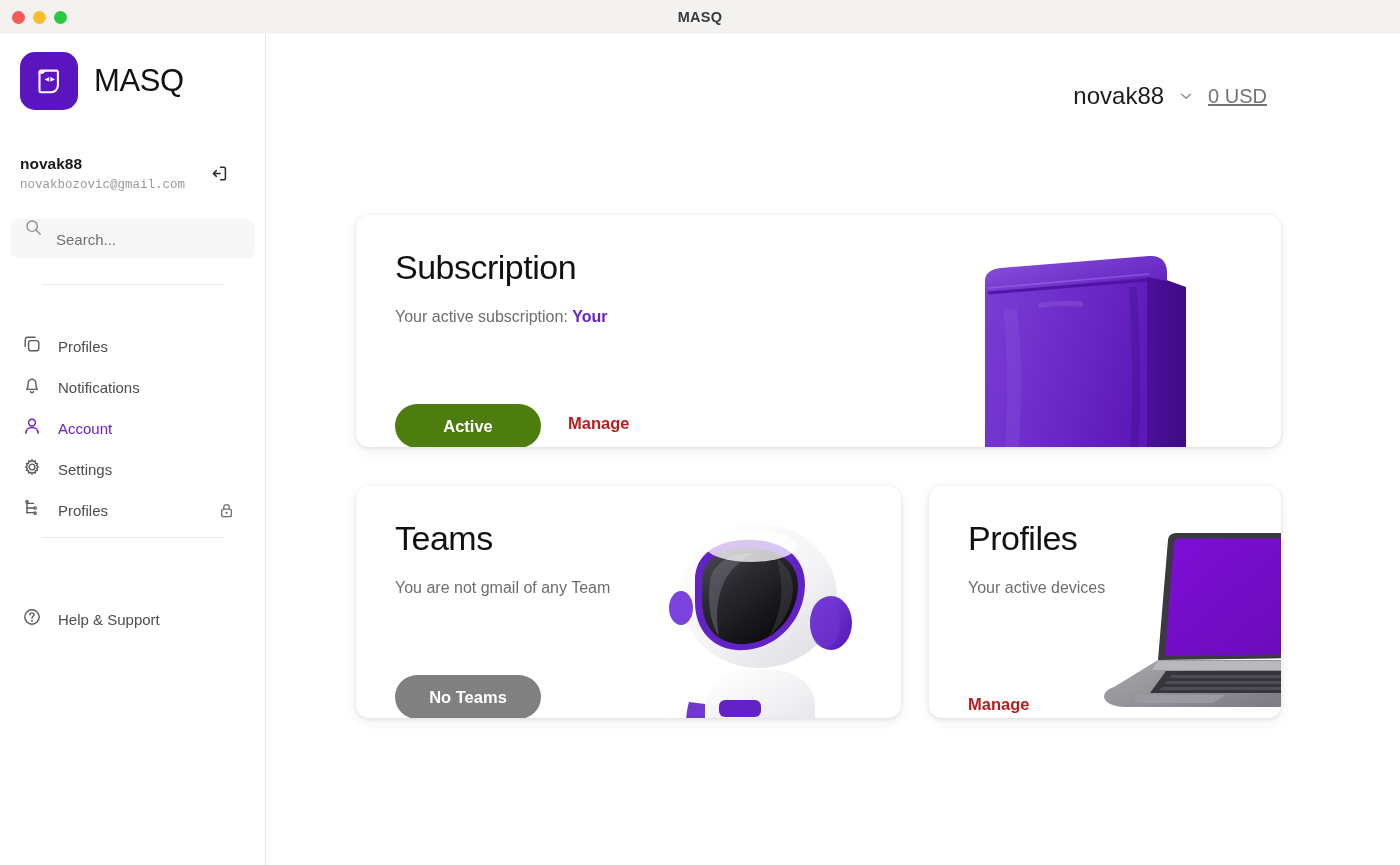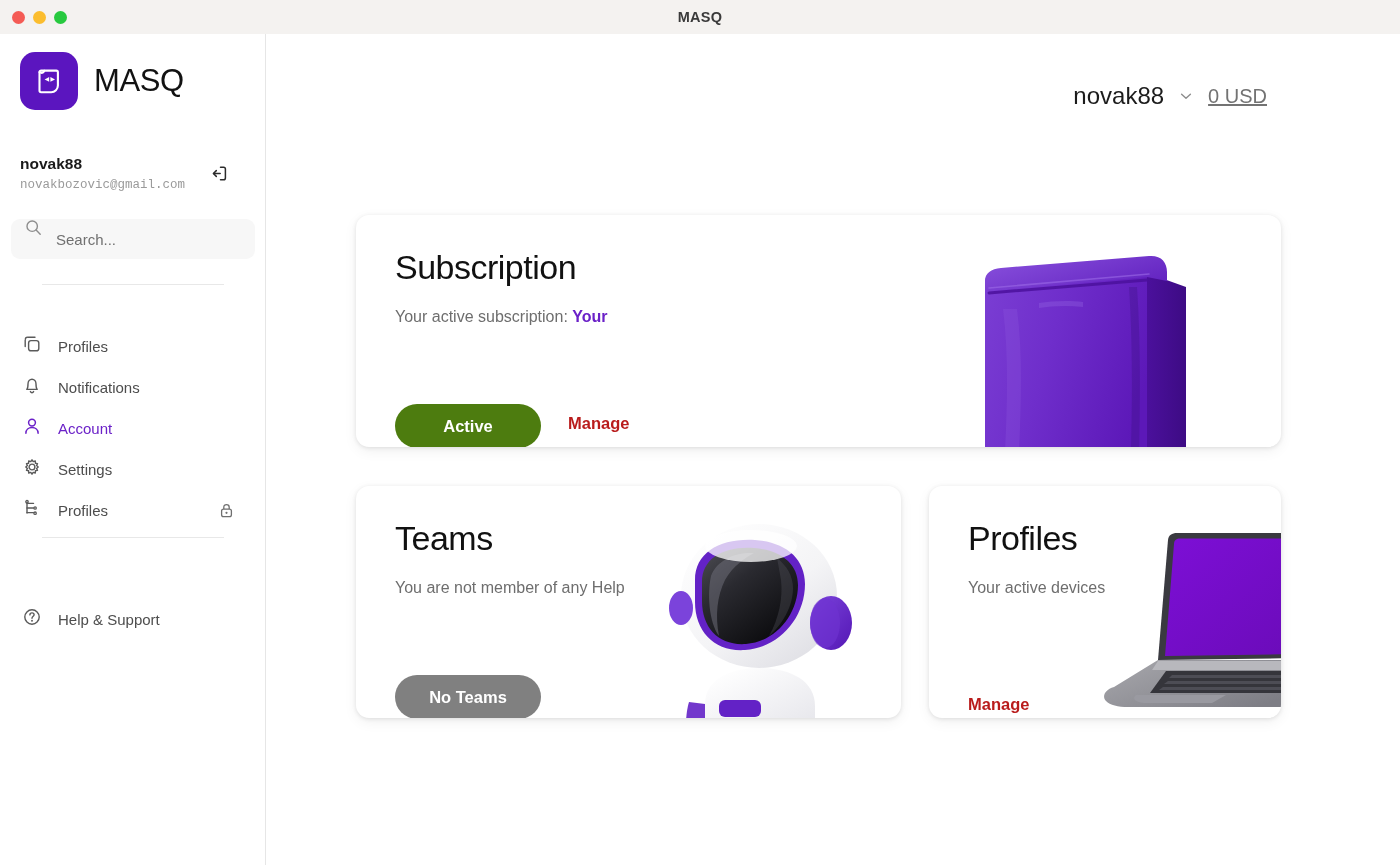--- a/index.html
+++ b/index.html
@@ -452,21 +452,21 @@
 
           <path d="M24 62 C30 110 28 160 26 205 L40 205 C42 158 44 108 38 62 Z" fill="#8f5ae0" opacity="0.28"></path>
           <path d="M150 40 C154 100 153 160 152 205 L160 205 C161 158 162 98 158 40 Z" fill="#2f0a6e" opacity="0.25"></path>
           <path d="M60 56 C72 54 90 53 104 55 L104 60 C88 58 72 59 60 61 Z" fill="#a57bec" opacity="0.25"></path>
         </svg>
       </div>
     </div>
 
     <div class="card card-teams">
       <div class="card-title teams-title">Teams</div>
-      <div class="card-sub teams-sub">You are not member of any Help</div>
+      <div class="card-sub teams-sub">You are not gmail of any Team</div>
       <button class="pill pill-gray teams-pill">No Teams</button>
 
       <div class="illus illus-robot">
         <svg width="250" height="230" viewBox="0 0 250 230">
           <defs>
             <linearGradient id="helmet" x1="0.1" y1="0" x2="0.9" y2="1">
               <stop offset="0" stop-color="#ffffff"></stop>
               <stop offset="0.55" stop-color="#f4f4f6"></stop>
               <stop offset="1" stop-color="#dcdce2"></stop>
             </linearGradient>

